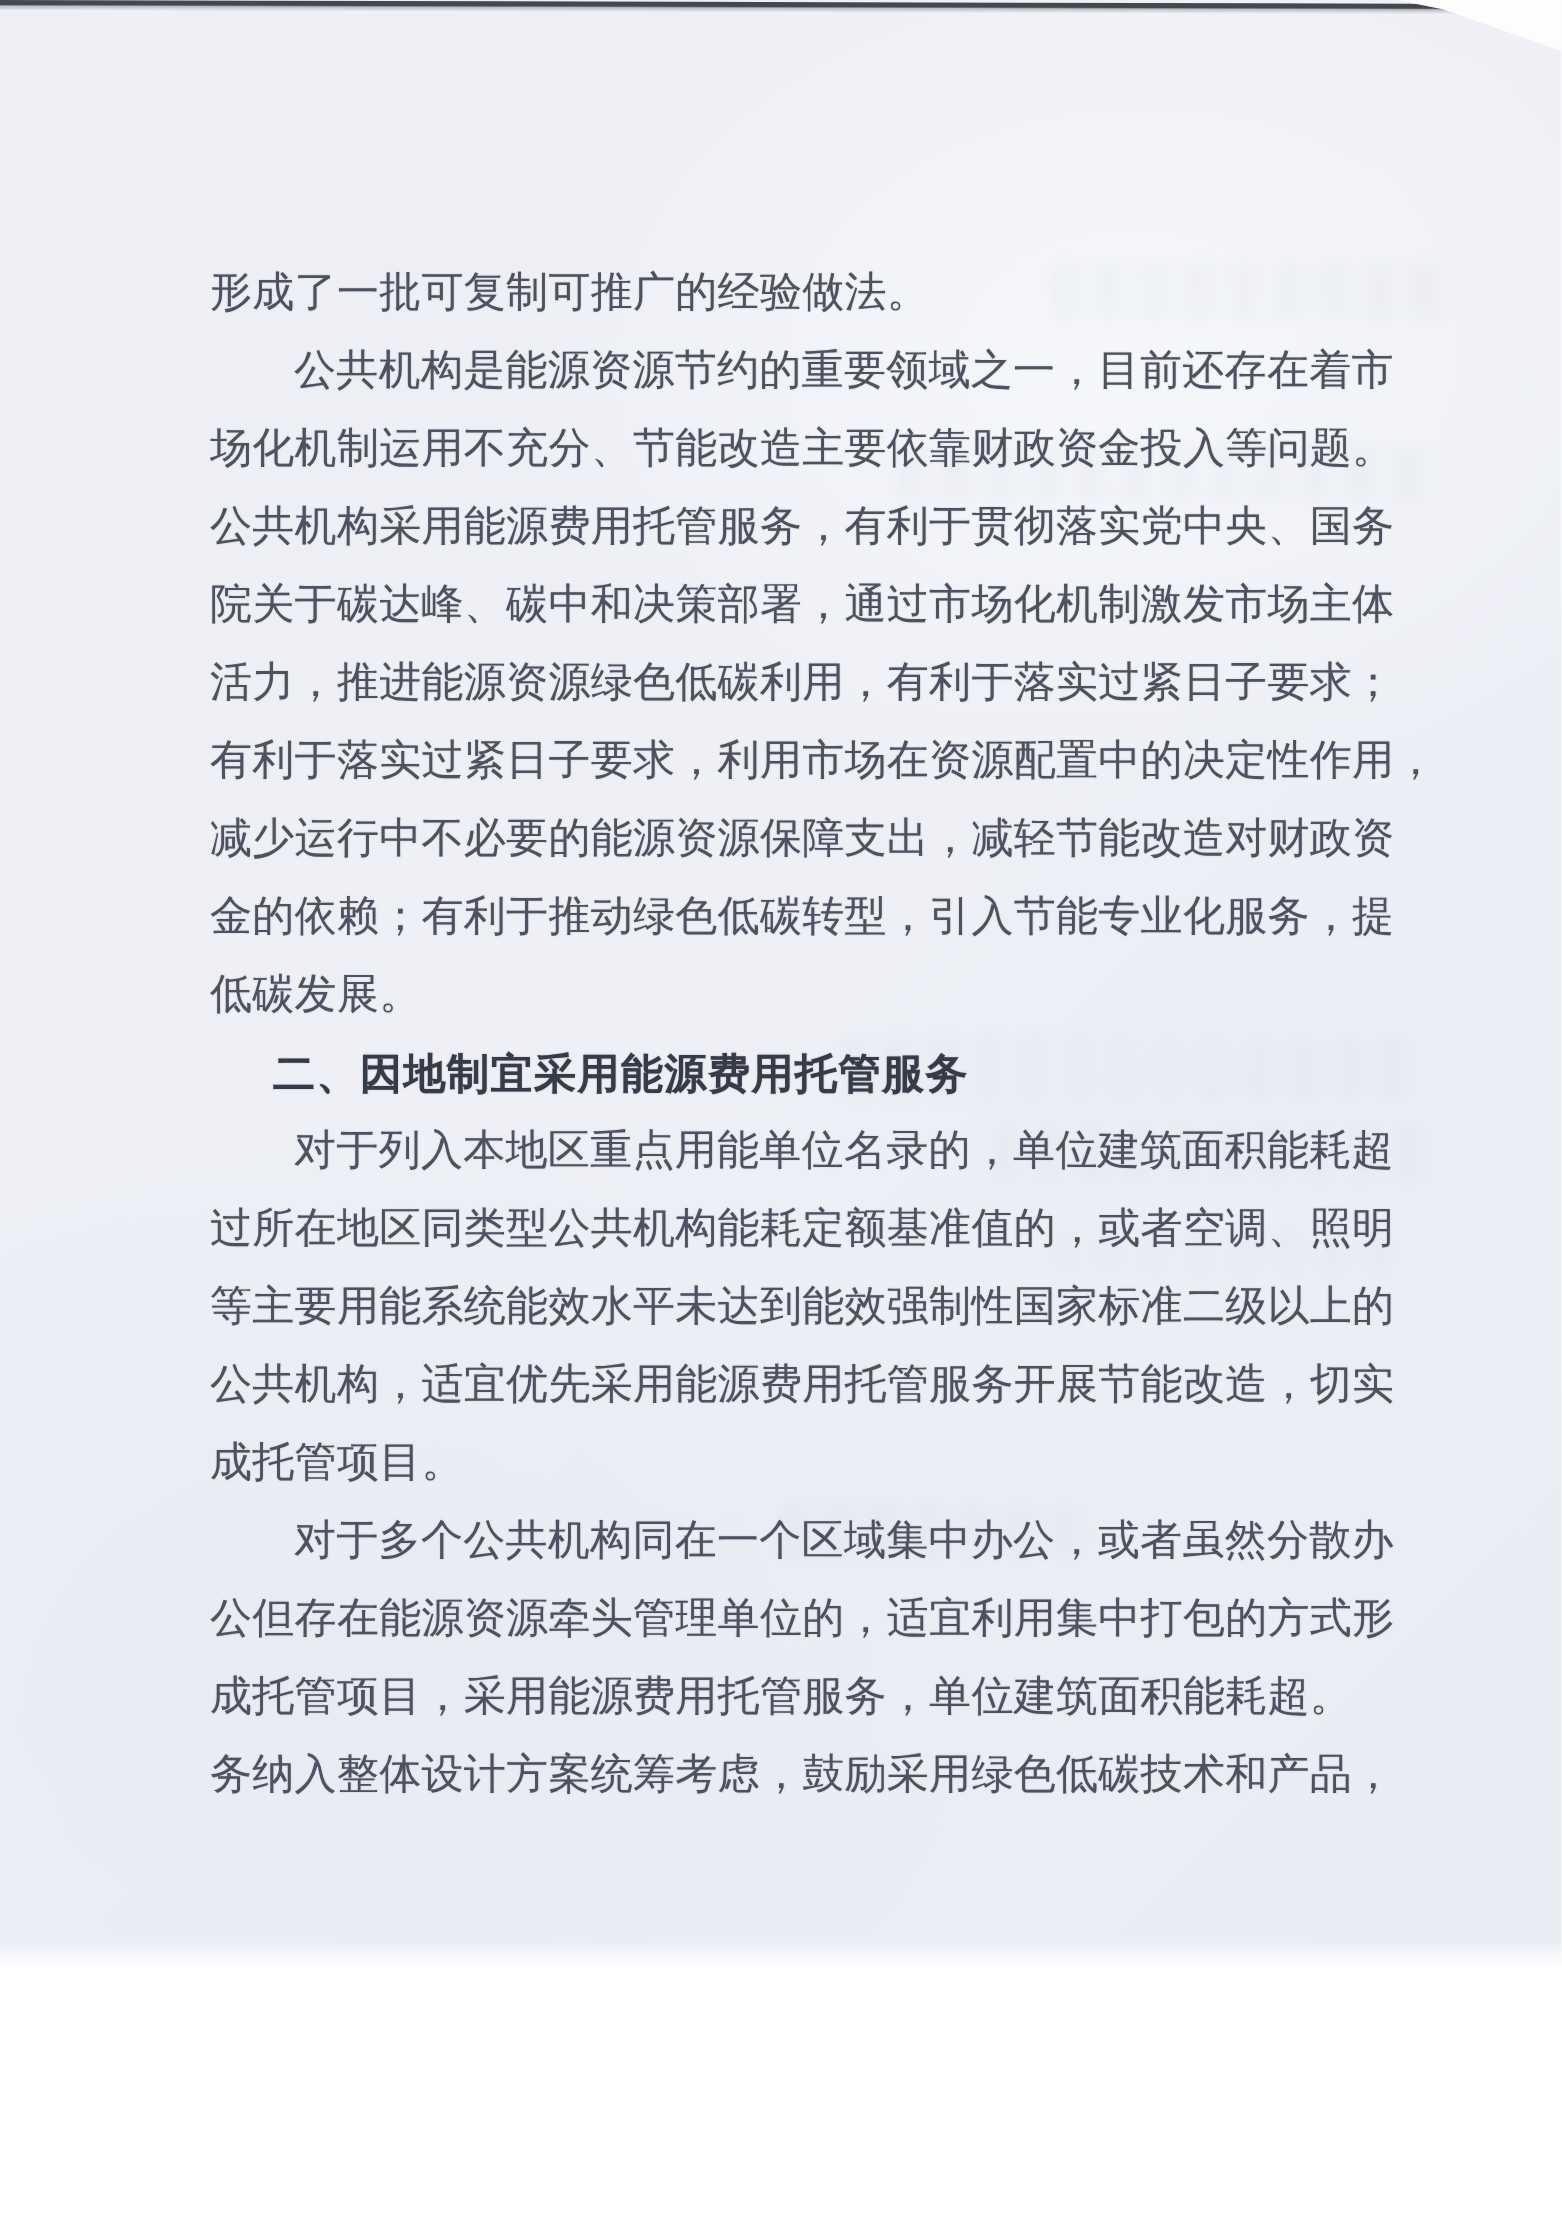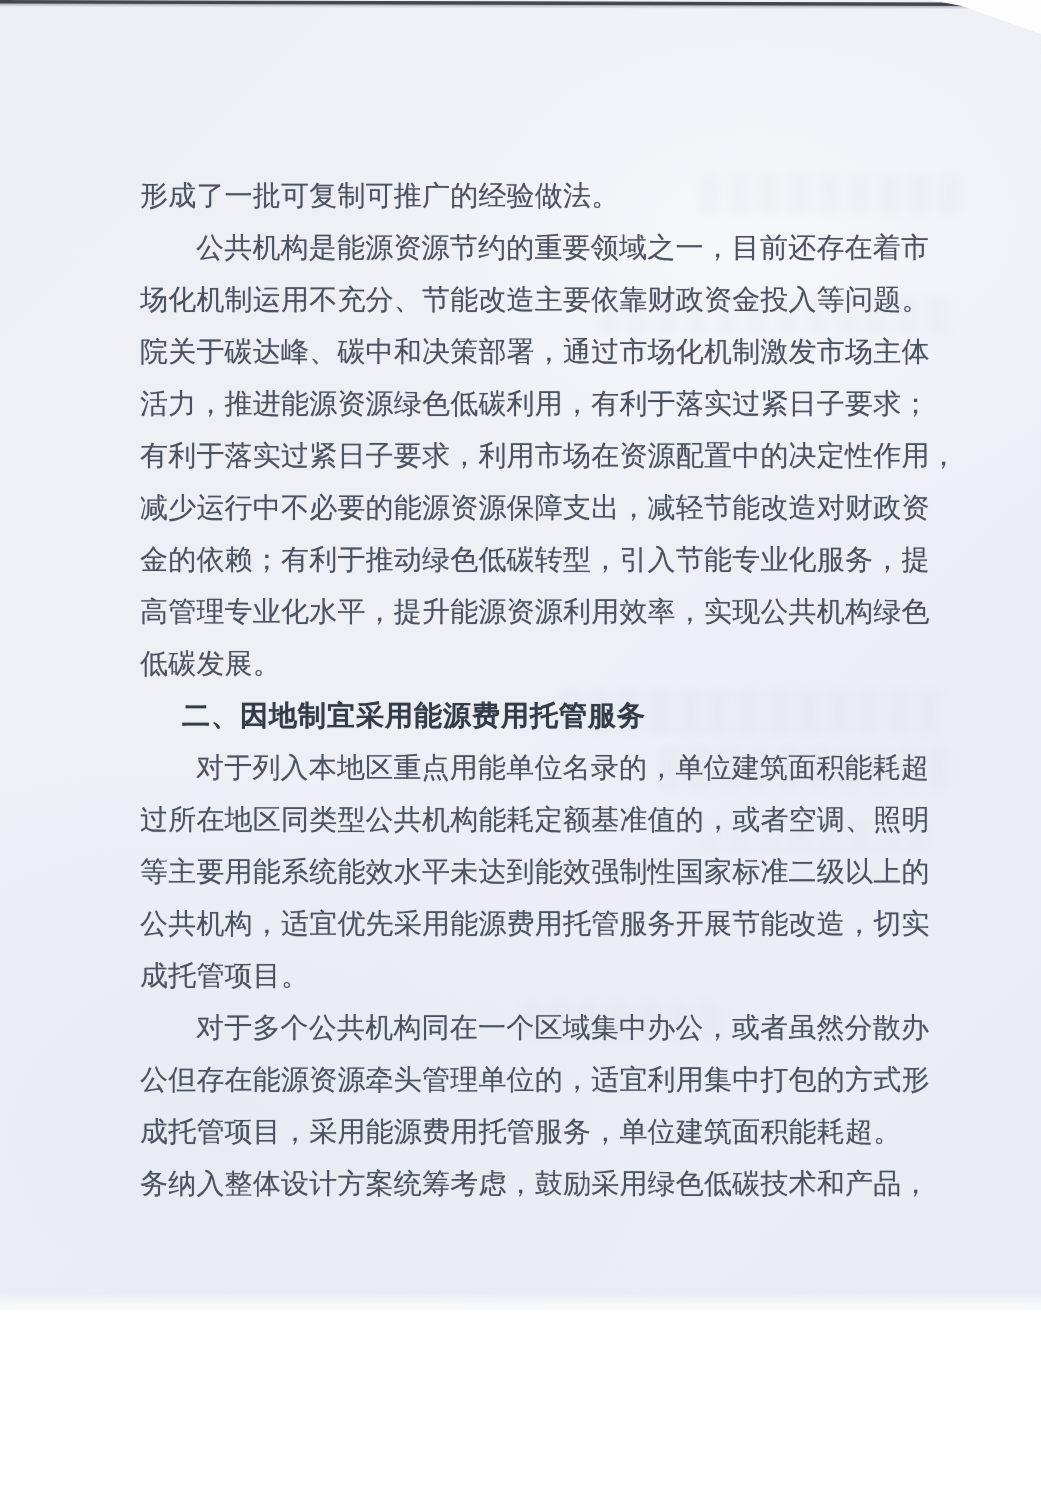--- a/index.html
+++ b/index.html
@@ -131,26 +131,26 @@
   <div class="ghost g2"></div>
   <div class="ghost g3"></div>
   <div class="ghost g4"></div>
   <div class="ghost g5"></div>
   <div class="ghost g6"></div>
 
   <div class="textblock">
     <p class="line">形成了一批可复制可推广的经验做法。</p>
     <p class="line indent">公共机构是能源资源节约的重要领域之一，目前还存在着市</p>
     <p class="line">场化机制运用不充分、节能改造主要依靠财政资金投入等问题。</p>
+    <p class="line">公共机构采用能源费用托管服务，有利于贯彻落实党中央、国务</p>
     <p class="line">院关于碳达峰、碳中和决策部署，通过市场化机制激发市场主体</p>
     <p class="line">活力，推进能源资源绿色低碳利用，有利于落实过紧日子要求；</p>
     <p class="line">有利于落实过紧日子要求，利用市场在资源配置中的决定性作用，</p>
     <p class="line">减少运行中不必要的能源资源保障支出，减轻节能改造对财政资</p>
     <p class="line">金的依赖；有利于推动绿色低碳转型，引入节能专业化服务，提</p>
-    <p class="line">高管理专业化水平，提升能源资源利用效率，实现公共机构绿色</p>
     <p class="line">低碳发展。</p>
     <p class="line heading">二、因地制宜采用能源费用托管服务</p>
     <p class="line indent">对于列入本地区重点用能单位名录的，单位建筑面积能耗超</p>
     <p class="line">过所在地区同类型公共机构能耗定额基准值的，或者空调、照明</p>
     <p class="line">等主要用能系统能效水平未达到能效强制性国家标准二级以上的</p>
     <p class="line">公共机构，适宜优先采用能源费用托管服务开展节能改造，切实</p>
     <p class="line">成托管项目。</p>
     <p class="line indent">对于多个公共机构同在一个区域集中办公，或者虽然分散办</p>
     <p class="line">公但存在能源资源牵头管理单位的，适宜利用集中打包的方式形</p>
     <p class="line">成托管项目，采用能源费用托管服务，单位建筑面积能耗超。</p>

